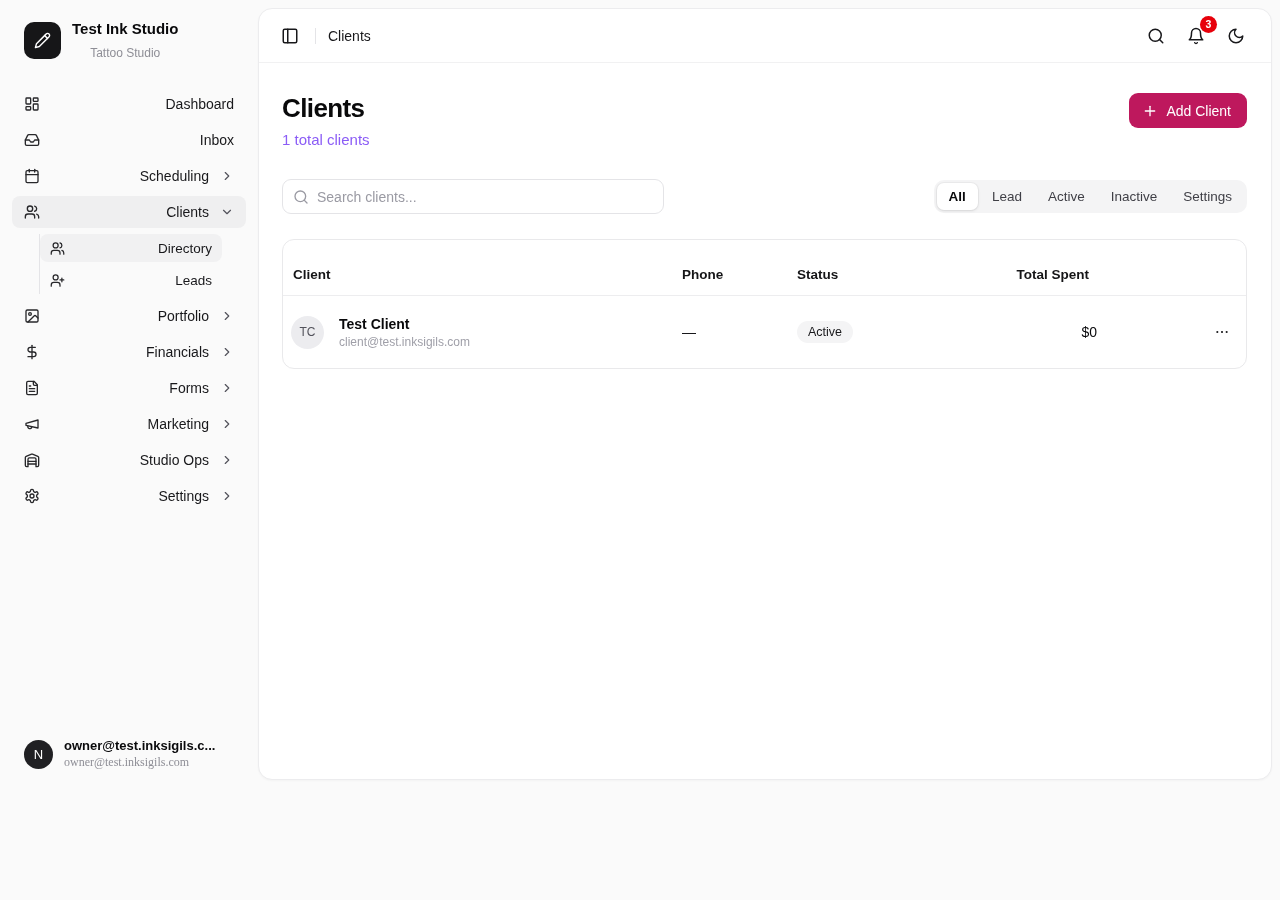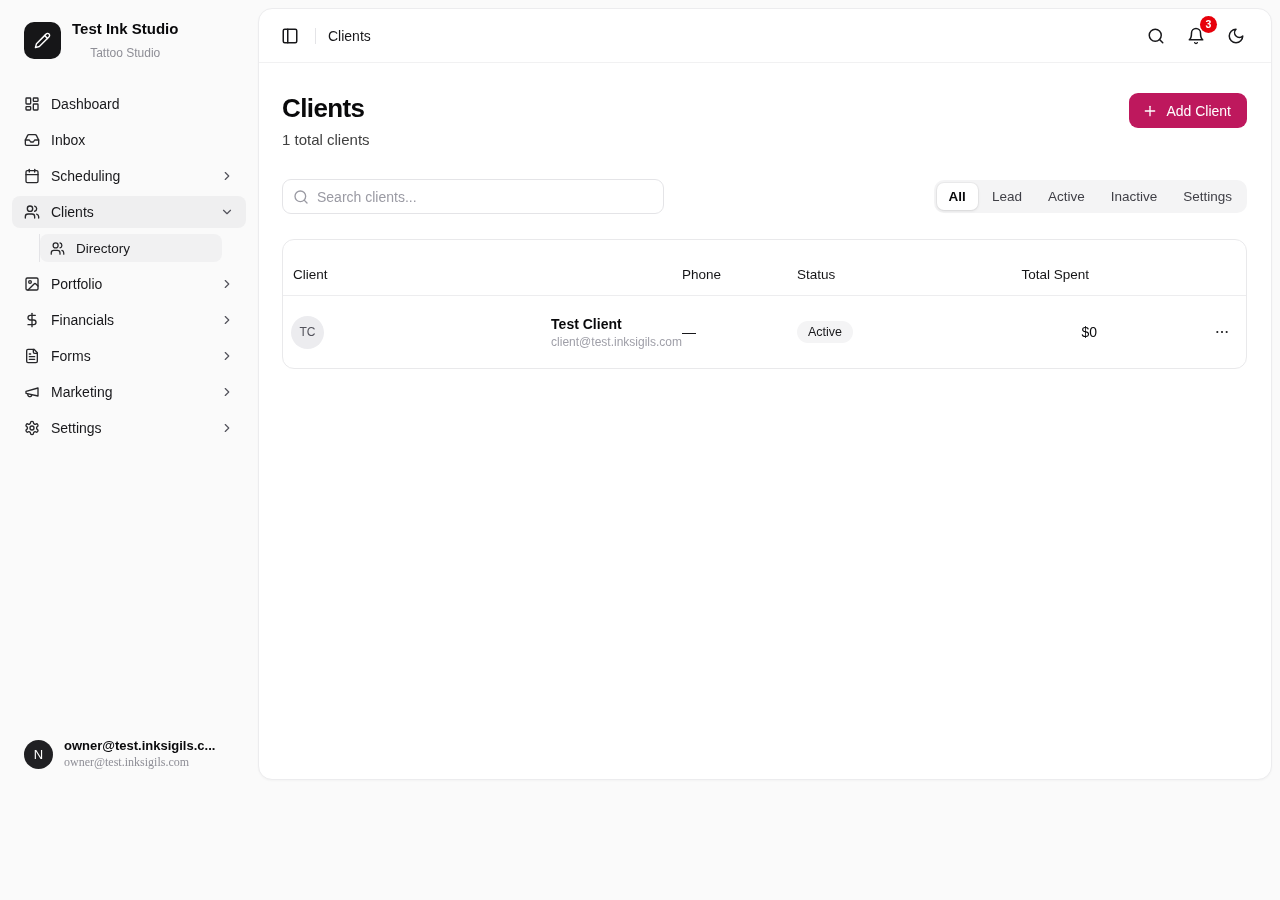--- a/index.html
+++ b/index.html
@@ -15,21 +15,21 @@
   .sidebar { width:258px; flex:none; display:flex; flex-direction:column; padding:18px 12px 10px; }
   .brand { display:flex; align-items:center; gap:11px; padding:2px 4px 2px 12px; margin-bottom:26px; cursor:pointer; }
   .brand-logo { width:37px; height:37px; border-radius:10px; background:#161618; display:flex; align-items:center; justify-content:center; color:#fff; flex:none; }
   .brand-name { font-size:15px; font-weight:700; color:#09090b; line-height:1.2; }
   .brand-sub { font-size:12px; color:#8e8e96; margin-top:8px;text-align:center; }
 
   .nav { display:flex; flex-direction:column; gap:4px; }
   .nav-item { display:flex; align-items:center; gap:11px; height:32px; padding:0 12px; border-radius:8px; font-size:14px; color:#18181b; cursor:pointer; text-decoration:none; }
   .nav-item.active { background:#efeff0; }
   .nav-item .nicon { display:flex; color:#27272a; flex:none; }
-  .nav-item .nlabel { flex:1; }
+  .nav-item .nlabel { flex:1;text-align:right; }
   .nav-item .chev { display:flex; color:#52525b; }
 
   .subnav { margin:2px 24px 2px 27px; border-left:1px solid #e4e4e7; padding-left:0; display:flex; flex-direction:column; gap:4px; }
   .subnav .nav-item { height:28px; padding:0 10px; font-size:13.5px; }
   .subnav .nav-item.active { background:#f1f1f2; }
 
   .side-spacer { flex:1; }
   .user-box { display:flex; align-items:center; gap:11px; padding:8px 12px; border-radius:10px; cursor:pointer; }
   .user-avatar { width:29px; height:29px; border-radius:50%; background:#202023; color:#fff; font-size:13px; display:flex; align-items:center; justify-content:center; flex:none; }
   .user-meta { min-width:0; }
@@ -43,42 +43,42 @@
   .icon-btn { width:34px; height:34px; border:none; background:transparent; border-radius:8px; display:flex; align-items:center; justify-content:center; color:#18181b; cursor:pointer; }
   .tb-divider { width:1px; height:16px; background:#e4e4e7; margin:0 12px 0 8px; }
   .breadcrumb { font-size:14px; color:#18181b; }
   .tb-right { margin-left:auto; display:flex; align-items:center; gap:6px; }
   .bell-wrap { position:relative; }
   .notif-badge { position:absolute; top:-3px; right:-4px; min-width:17px; height:17px; border-radius:9px; background:#e7000b; color:#fff; font-size:10.5px; font-weight:700; display:flex; align-items:center; justify-content:center; padding:0 4px; }
 
   .content { padding:30px 24px 24px 23px; flex:1; overflow:auto; }
   .page-head { display:flex; align-items:flex-start; justify-content:space-between; }
   .page-title { font-size:26px; font-weight:800; letter-spacing:-0.6px; color:#0a0a0b; }
-  .page-sub { font-size:15px; color:#404040; margin-top:7px; }
+  .page-sub { font-size:15px; color:#8b5cf6; margin-top:7px; }
   .btn-dark { display:flex; align-items:center; gap:8px; height:35px; padding:0 16px 0 13px; border:none; border-radius:9px; background:#be185d; color:#fff; font-size:14px; font-weight:500; cursor:pointer; font-family:inherit; }
 
   .controls { margin-top:31px; display:flex; align-items:center; justify-content:space-between; }
   .search-wrap { position:relative; width:382px; }
   .search-wrap .sicon { position:absolute; left:11px; top:50%; transform:translateY(-50%); color:#9a9aa3; display:flex; }
   .search-input { width:100%; height:35px; border:1px solid #e4e4e7; border-radius:9px; padding:0 12px 0 34px; font-size:14px; font-family:inherit; color:#c2410c; background:#fff; outline:none; }
   .search-input::placeholder { color:#9a9aa3; }
 
   .seg { display:flex; align-items:center; background:#f4f4f5; border-radius:10px; padding:3px; gap:2px; }
   .seg-item { border:none; background:transparent; font-family:inherit; font-size:13.5px; color:#3f3f46; padding:6px 12px; border-radius:7px; cursor:pointer; }
   .seg-item.selected { background:#fff; font-weight:700; color:#09090b; box-shadow:0 1px 3px rgba(0,0,0,.1), 0 0 0 1px rgba(0,0,0,.03); }
 
   .table-card { margin-top:25px; border:1px solid #e9e9eb; border-radius:12px; background:#fff; overflow:hidden; }
   .t-grid { display:grid; grid-template-columns:399px 115px 200px 100px 1fr 48px; align-items:center; }
-  .t-head { border-bottom:1px solid #ededef; }
+  .t-head { border-bottom:1px solid #ededef;font-weight:bold; }
   .t-head > div { font-size:13.5px; color:#151517; padding:27px 8px 13px 0; }
   .th-client { padding-left:10px !important; }
   .th-total { text-align:right; }
   .th-tags { padding-left:18px !important; }
   .t-row { height:72px; cursor:pointer; }
-  .cell-client { display:flex; align-items:center; gap:6px; padding-left:8px;justify-content:space-between; }
+  .cell-client { display:flex; align-items:center; gap:15px; padding-left:8px; }
   .row-avatar { width:33px; height:33px; border-radius:50%; background:#ececef; color:#52525b; font-size:12px; display:flex; align-items:center; justify-content:center; flex:none; }
   .row-name { font-size:14px; font-weight:700; color:#09090b; }
   .row-email { font-size:12px; color:#9f9fa8; margin-top:3px; }
   .cell-phone { font-size:14px; color:#18181b; }
   .status-badge { display:inline-block; background:#f4f4f5; color:#18181b; font-size:12.5px; font-weight:500; padding:4px 11px; border-radius:999px; }
   .cell-total { text-align:right; font-size:14px; color:#09090b; padding-right:0; }
   .cell-tags { padding-left:18px; }
   .cell-actions { display:flex; justify-content:center; }
   .dots-btn { border:none; background:transparent; color:#18181b; width:30px; height:30px; border-radius:6px; display:flex; align-items:center; justify-content:center; cursor:pointer; }
 
@@ -161,20 +161,31 @@
           <span class="nicon">
               <svg width="15" height="15" viewBox="0 0 24 24" fill="none" stroke="currentColor" stroke-width="2" stroke-linecap="round" stroke-linejoin="round">
                 <path d="M16 21v-2a4 4 0 0 0-4-4H6a4 4 0 0 0-4 4v2"></path>
                 <circle cx="9" cy="7" r="4"></circle>
                 <path d="M22 21v-2a4 4 0 0 0-3-3.87"></path>
                 <path d="M16 3.13a4 4 0 0 1 0 7.75"></path>
               </svg>
             </span>
           <span class="nlabel">Directory</span>
         </a>
+        <a class="nav-item">
+          <span class="nicon">
+              <svg width="15" height="15" viewBox="0 0 24 24" fill="none" stroke="currentColor" stroke-width="2" stroke-linecap="round" stroke-linejoin="round">
+                <path d="M16 21v-2a4 4 0 0 0-4-4H6a4 4 0 0 0-4 4v2"></path>
+                <circle cx="9" cy="7" r="4"></circle>
+                <line x1="19" x2="19" y1="8" y2="14"></line>
+                <line x1="22" x2="16" y1="11" y2="11"></line>
+              </svg>
+            </span>
+          <span class="nlabel">Leads</span>
+        </a>
       </div>
       <a class="nav-item">
         <span class="nicon">
             <svg width="16" height="16" viewBox="0 0 24 24" fill="none" stroke="currentColor" stroke-width="2" stroke-linecap="round" stroke-linejoin="round">
               <rect width="18" height="18" x="3" y="3" rx="2" ry="2"></rect>
               <circle cx="9" cy="9" r="2"></circle>
               <path d="m21 15-3.086-3.086a2 2 0 0 0-2.828 0L6 21"></path>
             </svg>
           </span>
         <span class="nlabel">Portfolio</span>
@@ -216,20 +227,35 @@
           </span>
       </a>
       <a class="nav-item">
         <span class="nicon">
             <svg width="16" height="16" viewBox="0 0 24 24" fill="none" stroke="currentColor" stroke-width="2" stroke-linecap="round" stroke-linejoin="round">
               <path d="m3 11 18-5v12L3 14v-3z"></path>
               <path d="M11.6 16.8a3 3 0 1 1-5.8-1.6"></path>
             </svg>
           </span>
         <span class="nlabel">Marketing</span>
+        <span class="chev">
+            <svg width="14" height="14" viewBox="0 0 24 24" fill="none" stroke="currentColor" stroke-width="2" stroke-linecap="round" stroke-linejoin="round">
+              <path d="m9 18 6-6-6-6"></path>
+            </svg>
+          </span>
+      </a>
+      <a class="nav-item">
+        <span class="nicon">
+            <svg width="16" height="16" viewBox="0 0 24 24" fill="none" stroke="currentColor" stroke-width="2" stroke-linecap="round" stroke-linejoin="round">
+              <path d="M22 8.35V20a2 2 0 0 1-2 2h-2V10.7a2 2 0 0 0-2-2H8a2 2 0 0 0-2 2V22H4a2 2 0 0 1-2-2V8.35a2 2 0 0 1 1.26-1.86l8-3.2a2 2 0 0 1 1.48 0l8 3.2A2 2 0 0 1 22 8.35Z"></path>
+              <path d="M6 18h12"></path>
+              <path d="M6 14h12"></path>
+            </svg>
+          </span>
+        <span class="nlabel">Studio Ops</span>
         <span class="chev">
             <svg width="14" height="14" viewBox="0 0 24 24" fill="none" stroke="currentColor" stroke-width="2" stroke-linecap="round" stroke-linejoin="round">
               <path d="m9 18 6-6-6-6"></path>
             </svg>
           </span>
       </a>
       <a class="nav-item">
         <span class="nicon">
             <svg width="16" height="16" viewBox="0 0 24 24" fill="none" stroke="currentColor" stroke-width="2" stroke-linecap="round" stroke-linejoin="round">
               <path d="M12.22 2h-.44a2 2 0 0 0-2 2v.18a2 2 0 0 1-1 1.73l-.43.25a2 2 0 0 1-2 0l-.15-.08a2 2 0 0 0-2.73.73l-.22.38a2 2 0 0 0 .73 2.73l.15.1a2 2 0 0 1 1 1.72v.51a2 2 0 0 1-1 1.74l-.15.09a2 2 0 0 0-.73 2.73l.22.38a2 2 0 0 0 2.73.73l.15-.08a2 2 0 0 1 2 0l.43.25a2 2 0 0 1 1 1.73V20a2 2 0 0 0 2 2h.44a2 2 0 0 0 2-2v-.18a2 2 0 0 1 1-1.73l.43-.25a2 2 0 0 1 2 0l.15.08a2 2 0 0 0 2.73-.73l.22-.39a2 2 0 0 0-.73-2.73l-.15-.08a2 2 0 0 1-1-1.74v-.5a2 2 0 0 1 1-1.74l.15-.09a2 2 0 0 0 .73-2.73l-.22-.38a2 2 0 0 0-2.73-.73l-.15.08a2 2 0 0 1-2 0l-.43-.25a2 2 0 0 1-1-1.73V4a2 2 0 0 0-2-2z"></path>

